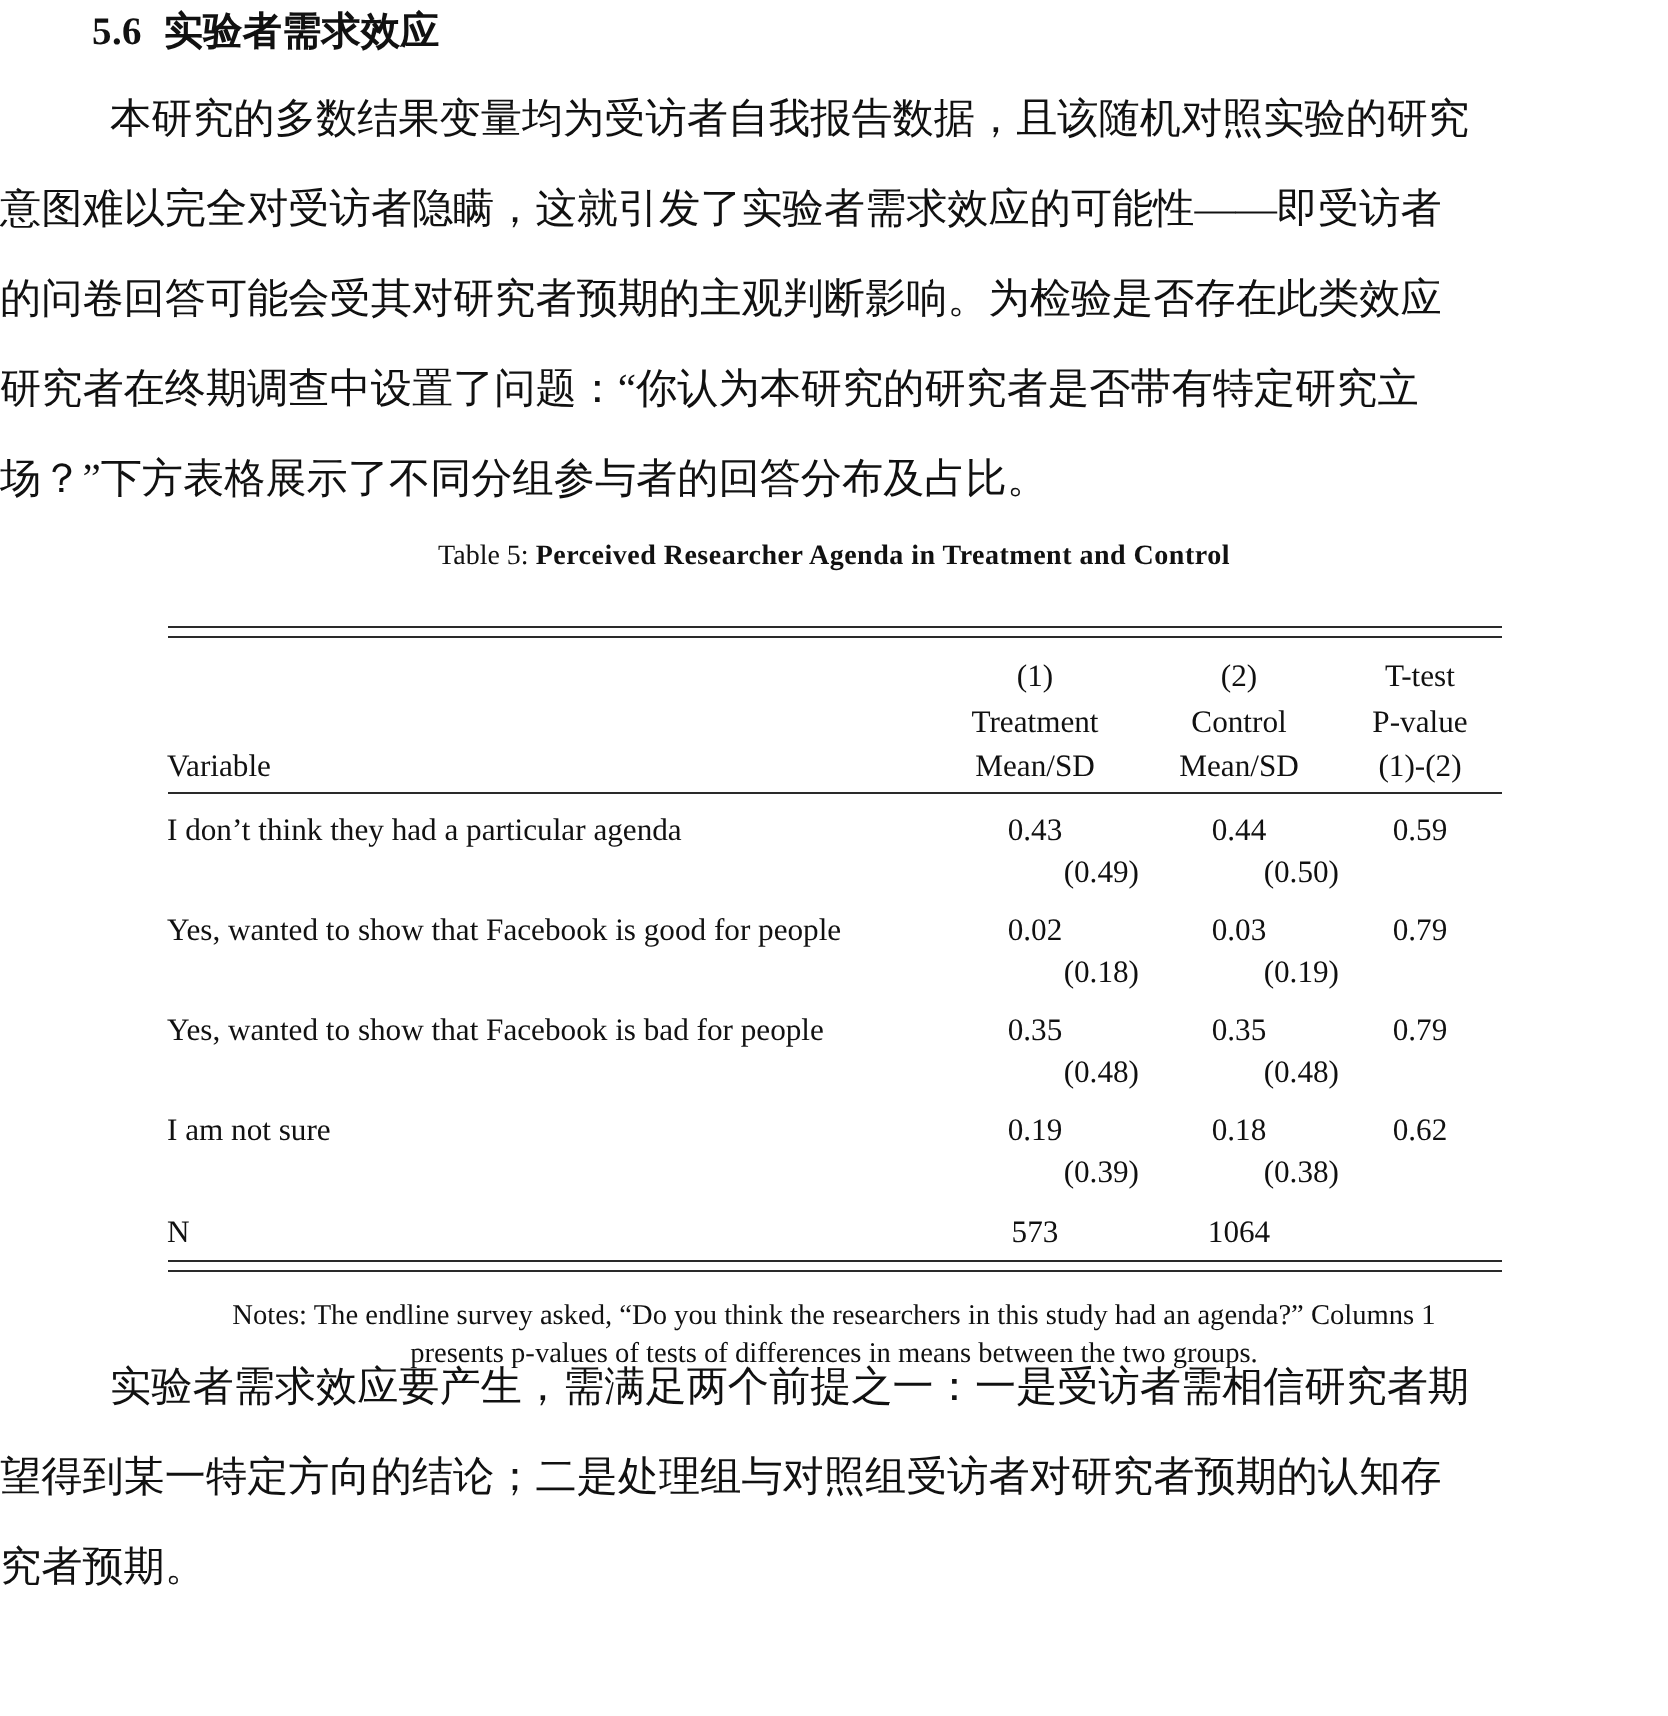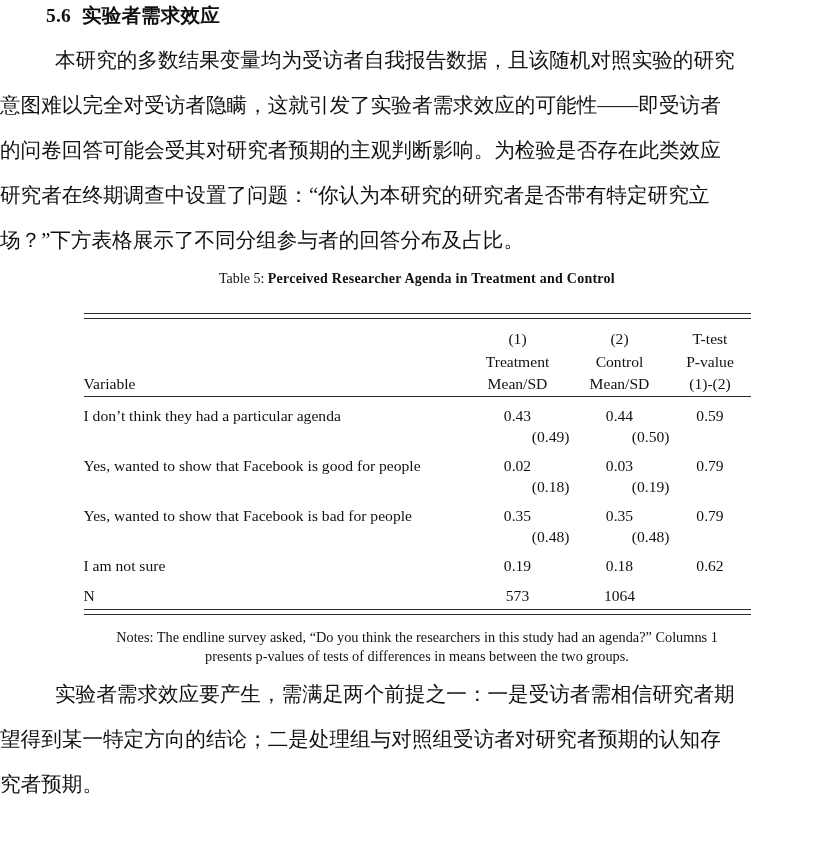--- a/index.html
+++ b/index.html
@@ -257,20 +257,26 @@
             <td class="col-c2">(0.48)</td>
             <td class="col-c3"></td>
           </tr>
 
           <tr class="mean-row">
             <td class="col-var">I am not sure</td>
             <td class="col-c1">0.19</td>
             <td class="col-c2">0.18</td>
             <td class="col-c3">0.62</td>
           </tr>
+          <tr class="sd-row">
+            <td class="col-var"></td>
+            <td class="col-c1">(0.39)</td>
+            <td class="col-c2">(0.38)</td>
+            <td class="col-c3"></td>
+          </tr>
 
           <tr class="n-row">
             <td class="col-var">N</td>
             <td class="col-c1">573</td>
             <td class="col-c2">1064</td>
             <td class="col-c3"></td>
           </tr>
 
         </tbody>
       </table>

